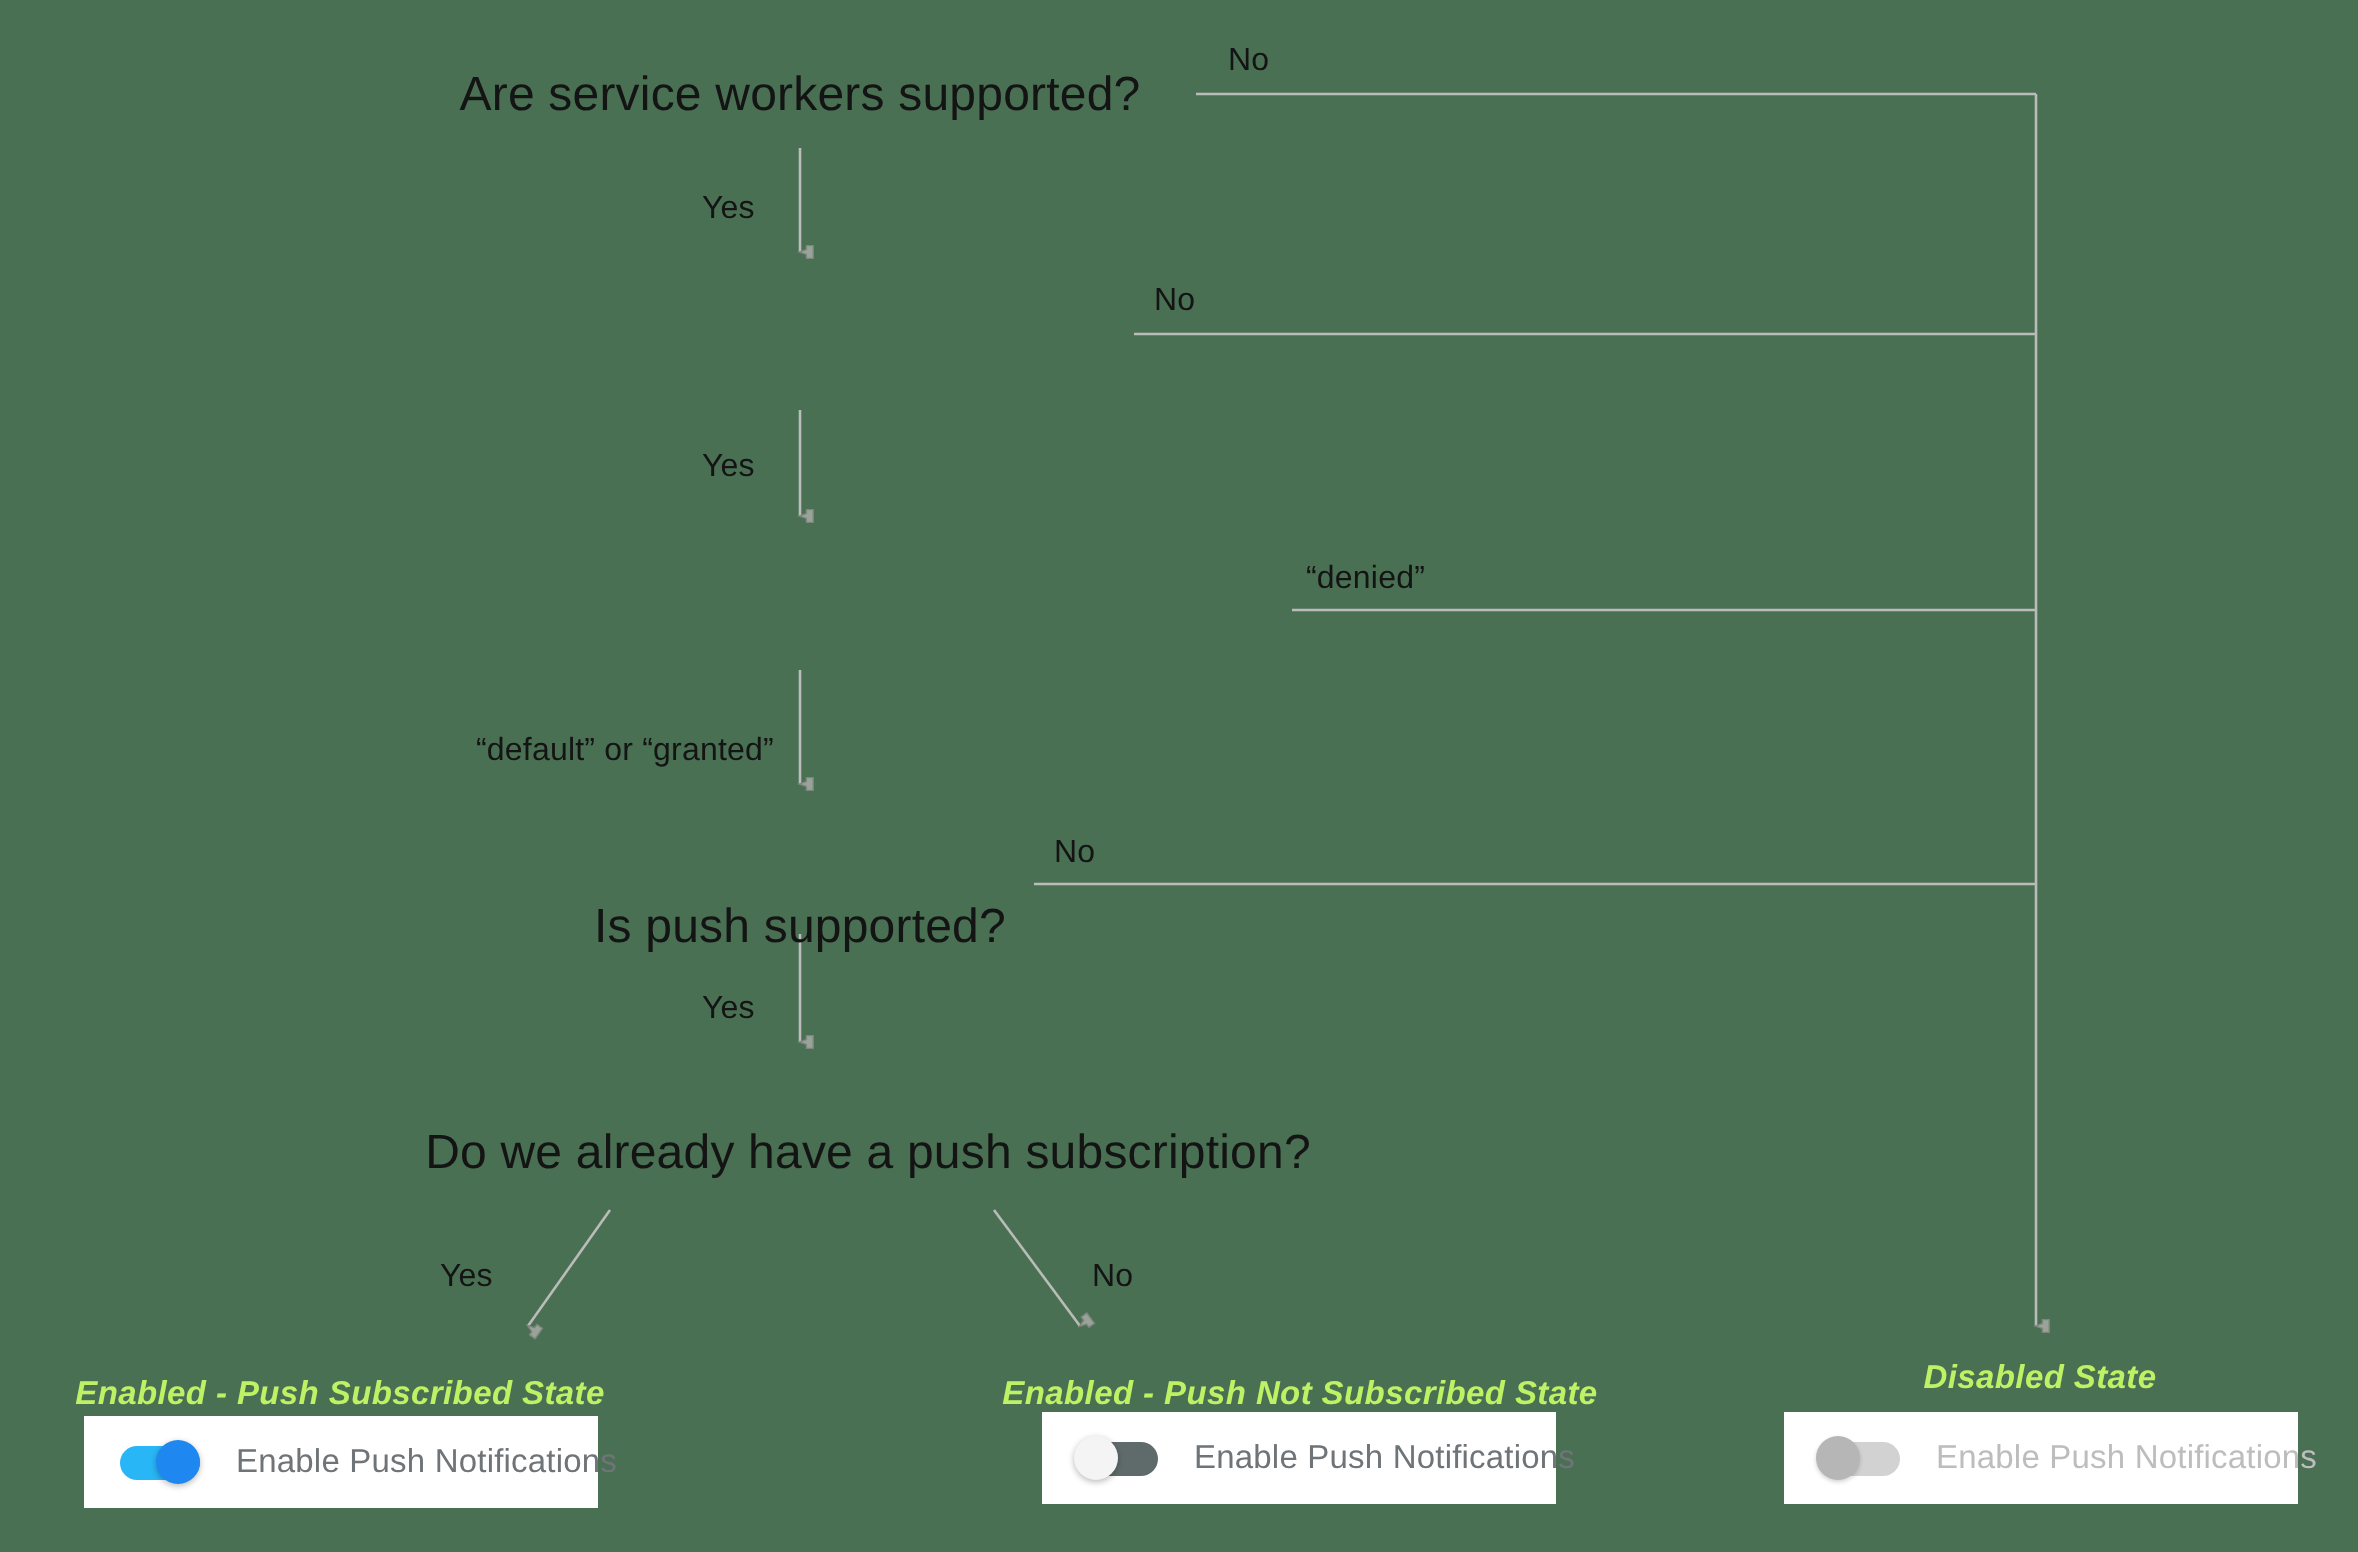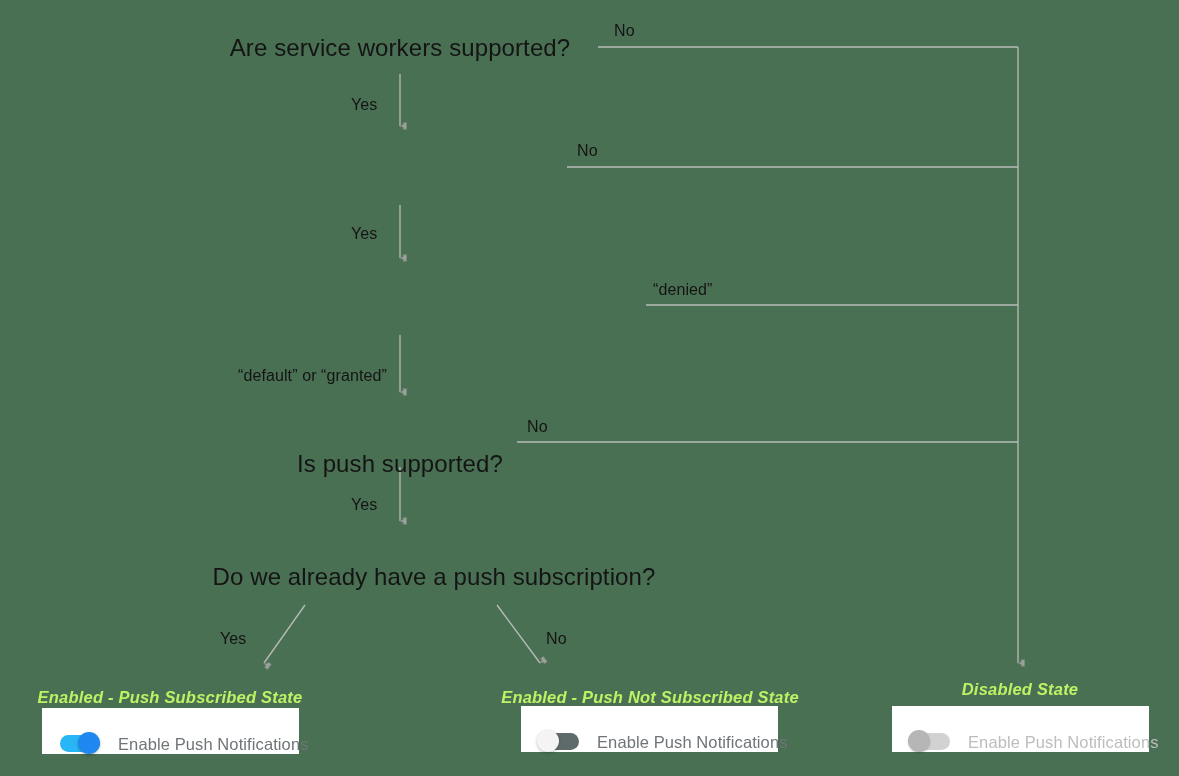--- a/index.html
+++ b/index.html
@@ -60,21 +60,21 @@
     font-style: italic;
     letter-spacing: 0.2px;
     white-space: nowrap;
     text-align: center;
   }
 
   .toggle-card {
     position: absolute;
     background: #ffffff;
     display: flex;
-    align-items: flex-end;
+    align-items: center;
     box-sizing: border-box;
     padding: 0 18px 0 16px;
     height: 46px;
     box-shadow: 0 0 0 0 rgba(0,0,0,0);
   }
 
   .switch {
     position: relative;
     width: 46px;
     height: 22px;

